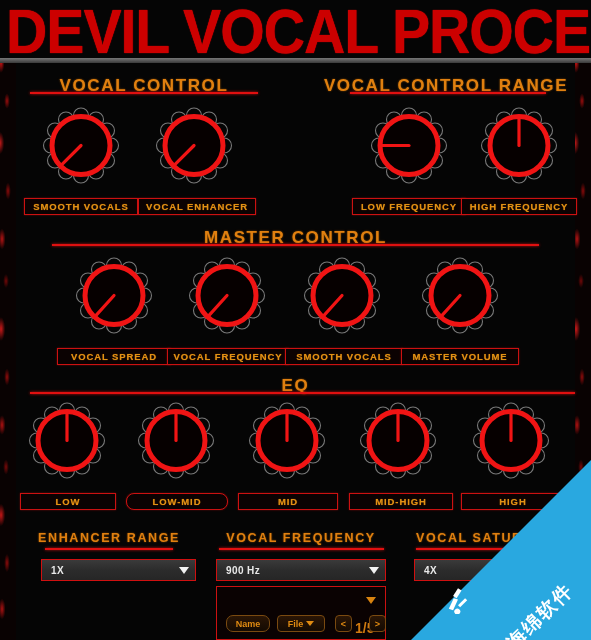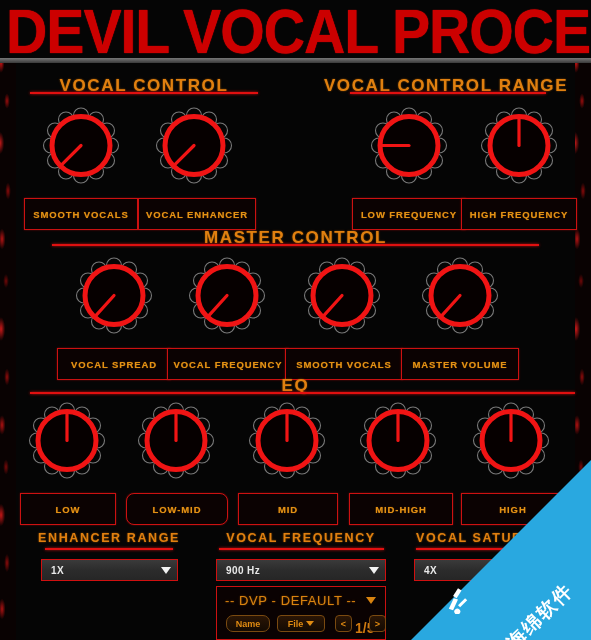--- a/index.html
+++ b/index.html
@@ -99,21 +99,21 @@
   
   .knob {
     position: absolute;
     width: 86px; height: 86px;
   }
   .knob svg { display: block; width: 86px; height: 86px; }
 
   
   .lbl {
     position: absolute;
-    height: 32px;
+    height: 17px;
     border: 1px solid #cc1111;
     background: #0b0202;
     color: #e29114;
     font-size: 9.5px;
     font-weight: 700;
     letter-spacing: 0.9px;
     display: flex; align-items: center; justify-content: center;
     white-space: nowrap;
     box-shadow: 0 0 2px rgba(220,20,20,.45);
     text-shadow: 0 0 1px rgba(255,150,20,.6);
@@ -555,41 +555,40 @@
         <circle cx="43" cy="40.5" r="29" fill="#060000" stroke="#f01414" stroke-width="5"></circle>
         <g transform="rotate(0 43 40.5)">
           <line x1="43" y1="40.5" x2="43" y2="13" stroke="#f01414" stroke-width="3.2" stroke-linecap="round"></line>
         </g>
       </svg>
     </div>
     <div class="lbl" style="left:445px; top:430px; width:104px;">HIGH</div>
 
     <div class="sec-title" style="left:8px; top:468px; width:170px; font-size:12.5px;">ENHANCER RANGE</div>
     <div class="sec-rule" style="left:29px; top:485px; width:128px;"></div>
-    <div class="dd" style="left:25px; top:496px; width:137px;">
+    <div class="dd" style="left:25px; top:496px; width:155px;">
       <span class="dd-val">1X</span>
       <span class="caret"></span>
     </div>
 
     <div class="sec-title" style="left:190px; top:468px; width:190px; font-size:12.5px;">VOCAL FREQUENCY</div>
     <div class="sec-rule" style="left:203px; top:485px; width:165px;"></div>
     <div class="dd" style="left:200px; top:496px; width:170px;">
       <span class="dd-val">900 Hz</span>
       <span class="caret"></span>
     </div>
 
     <div class="sec-title" style="left:400px; top:468px; width:190px; font-size:12.5px; text-align:left;">VOCAL SATURATION</div>
     <div class="sec-rule" style="left:400px; top:485px; width:159px;"></div>
     <div class="dd" style="left:398px; top:496px; width:161px;">
       <span class="dd-val">4X</span>
       <span class="caret"></span>
     </div>
 
     <div class="preset" style="left:200px; top:523px; width:170px; height:54px;">
-      <div class="preset-name">-- DVP - DEFAULT --</div>
       <div class="preset-caret"></div>
       <div class="pbtn" style="left:9px; top:28px; width:44px;border-radius:7px;">Name</div>
       <div class="pbtn" style="left:60px; top:28px; width:48px;">
         <span>File</span>
         <span class="mini-caret"></span>
       </div>
       <div class="pbtn" style="left:118px; top:28px; width:17px;">&lt;</div>
       <div class="pcount" style="left:138px; top:33px;">1/5</div>
       <div class="pbtn" style="left:152px; top:28px; width:17px;">&gt;</div>
     </div>

